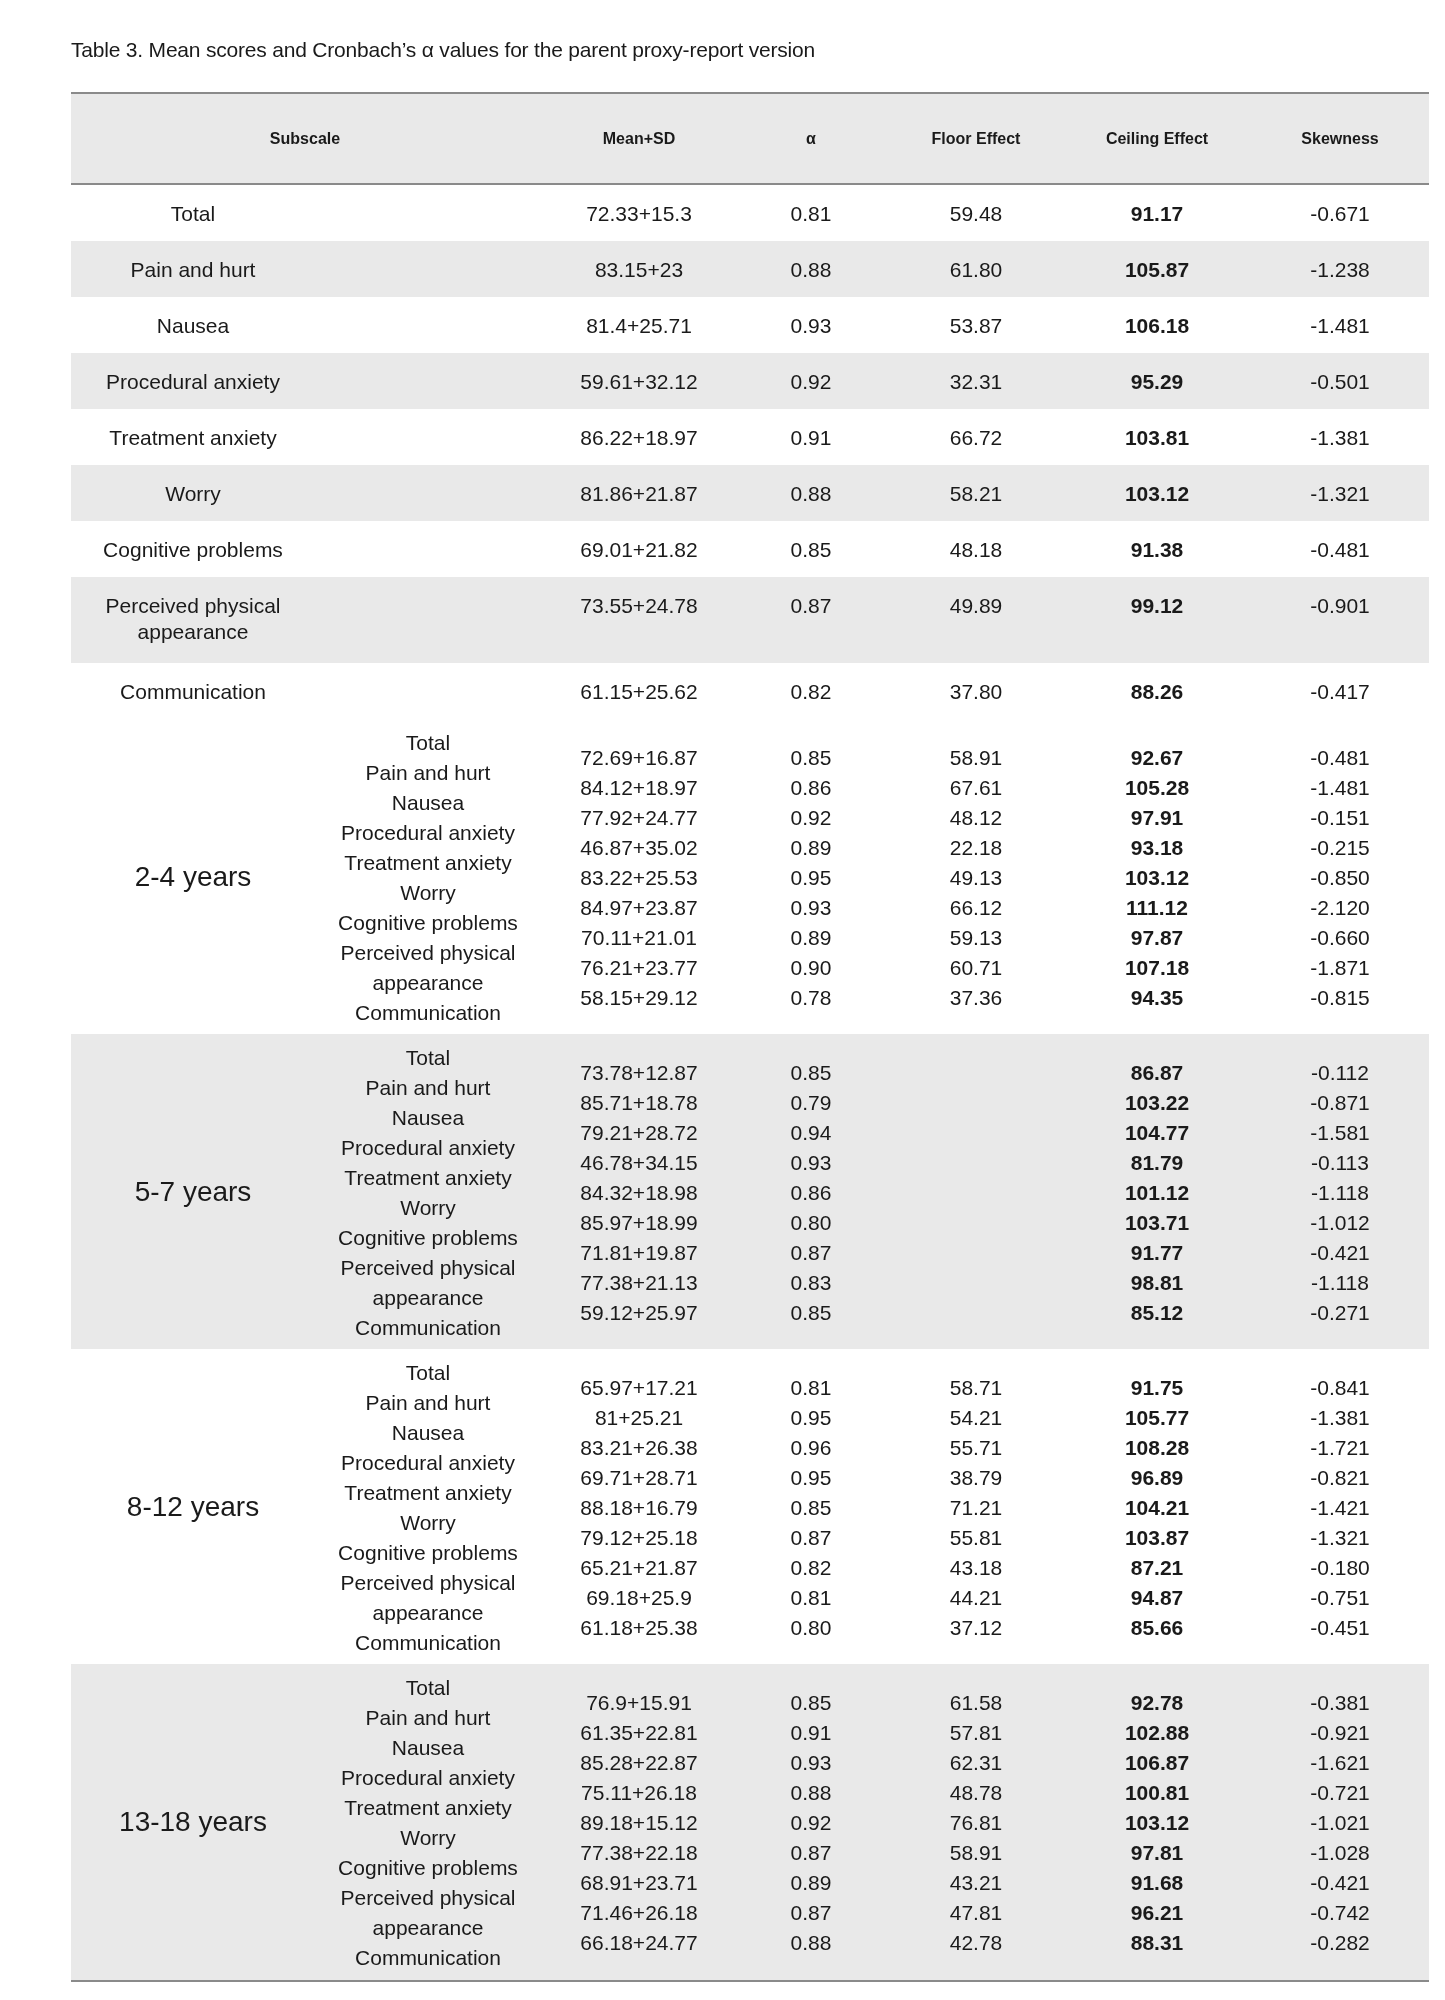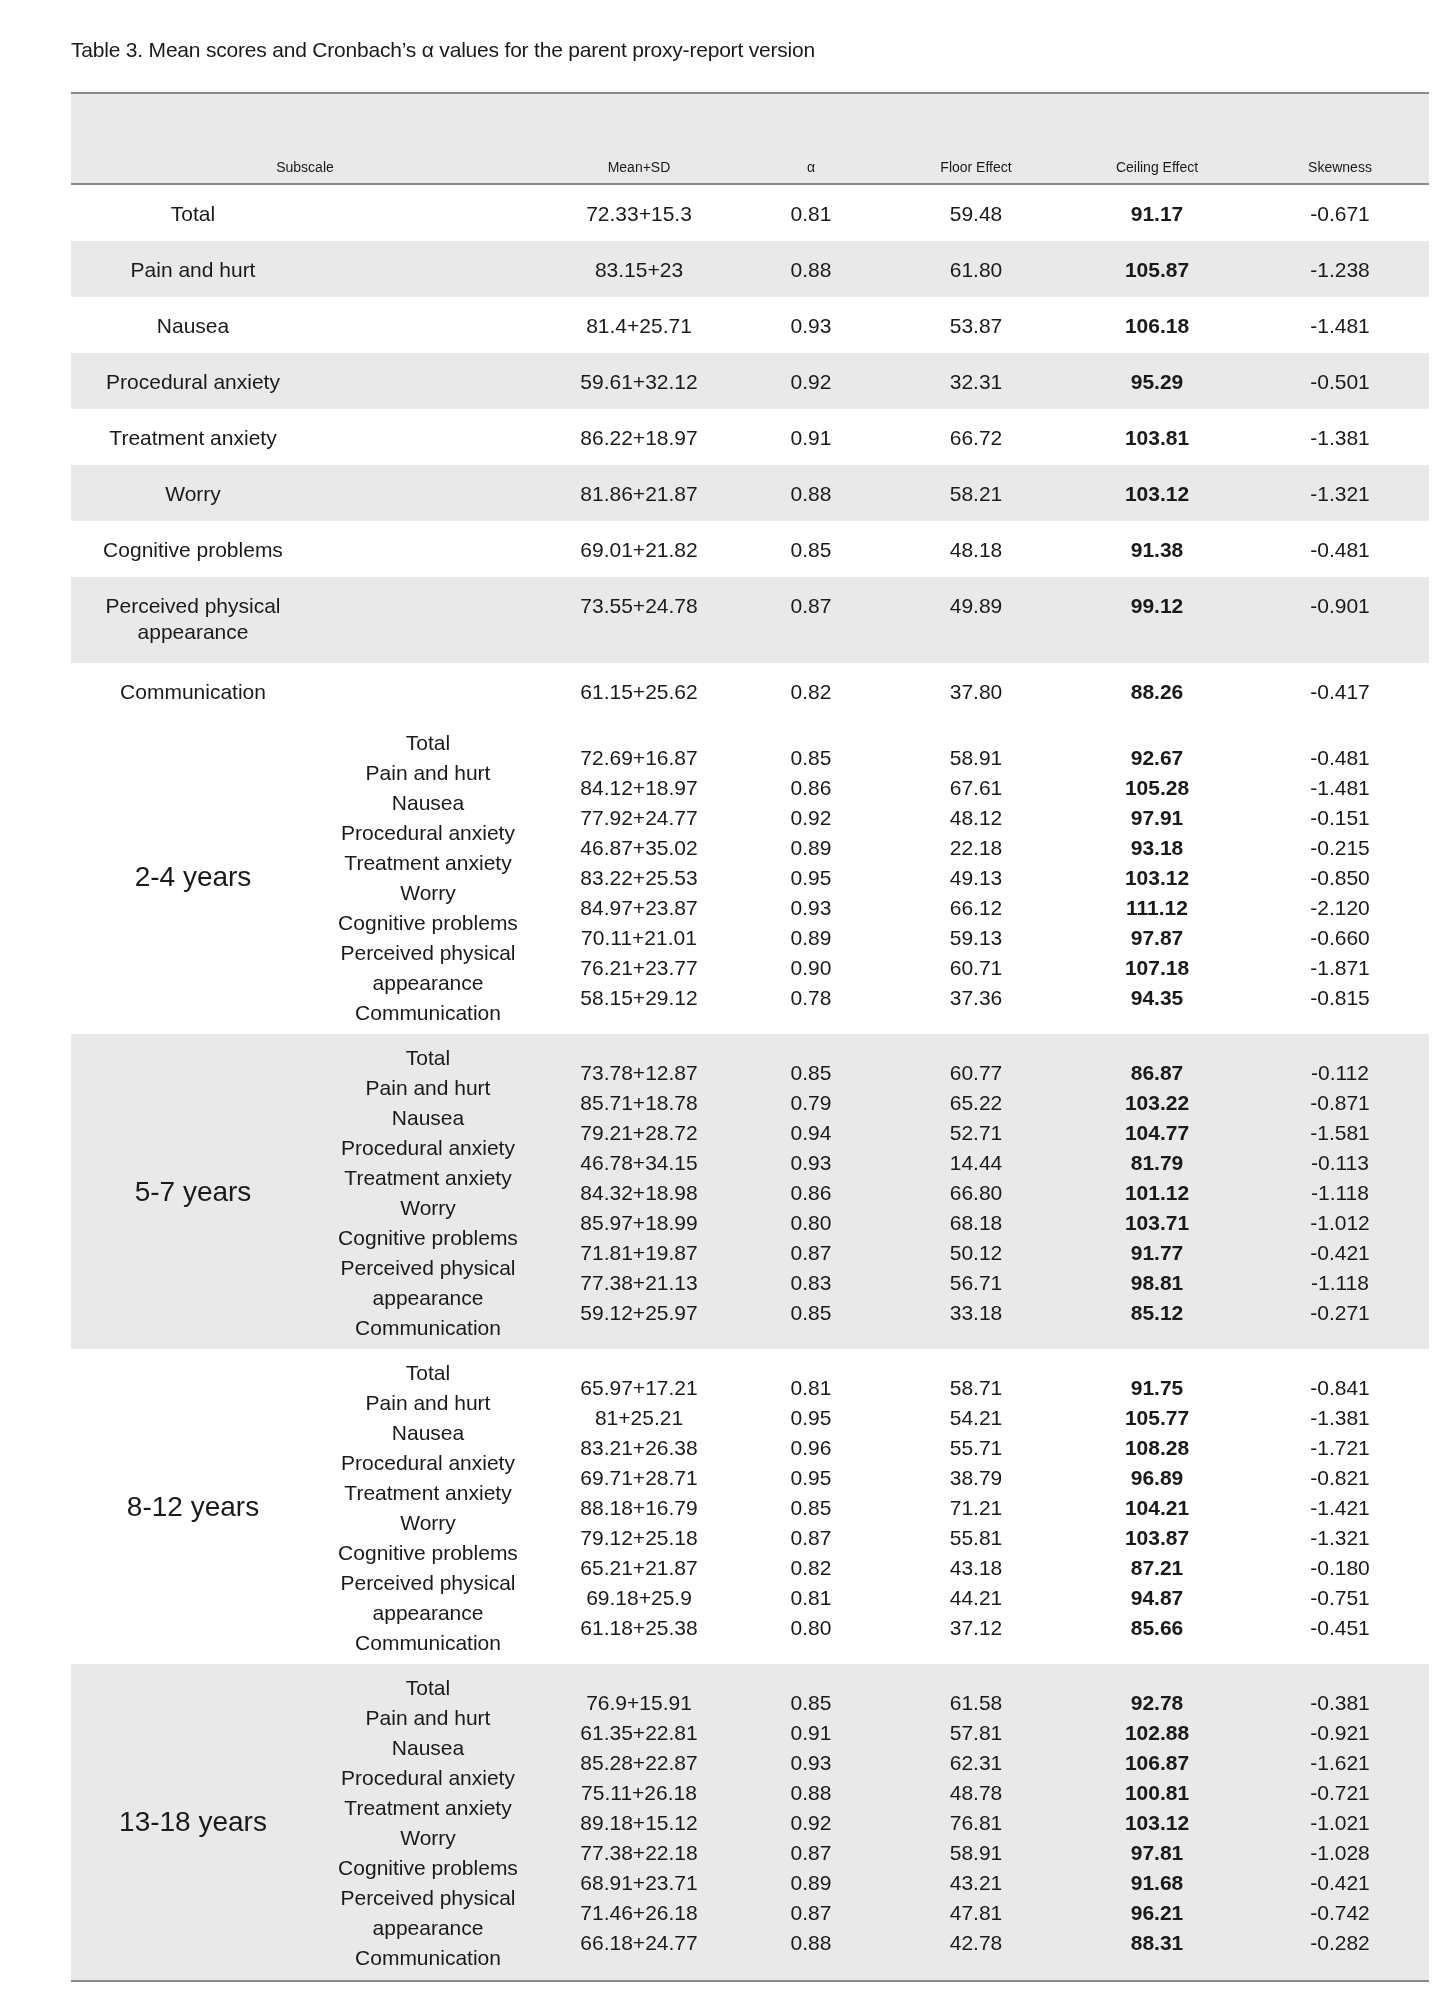--- a/index.html
+++ b/index.html
@@ -41,23 +41,22 @@
     .cell {
       position: absolute;
       transform: translateX(-50%);
       text-align: center;
       white-space: nowrap;
       font-size: 21px;
     }
     .hdr .cell {
       top: 50%;
       transform: translate(-50%, -50%);
-      font-weight: normal;
-      font-size: 14px;
-      margin-top: 28px;
+      font-weight: bold;
+      font-size: 16px;
     }
     .row {
       position: relative;
       height: 56px;
     }
     .row.tall { height: 86px; }
     .row.shade, .group.shade { background: #e9e9e9; }
     .row .cell { top: 16px; line-height: 25px; }
     .row .cell.label { line-height: 26px; }
 
@@ -293,31 +292,20 @@
           <div>0.85</div>
           <div>0.79</div>
           <div>0.94</div>
           <div>0.93</div>
           <div>0.86</div>
           <div>0.80</div>
           <div>0.87</div>
           <div>0.83</div>
           <div>0.85</div>
         </div>
-        <div class="list vals c-floor">
-          <div>60.77</div>
-          <div>65.22</div>
-          <div>52.71</div>
-          <div>14.44</div>
-          <div>66.80</div>
-          <div>68.18</div>
-          <div>50.12</div>
-          <div>56.71</div>
-          <div>33.18</div>
-        </div>
         <div class="list vals c-ceil">
           <div>86.87</div>
           <div>103.22</div>
           <div>104.77</div>
           <div>81.79</div>
           <div>101.12</div>
           <div>103.71</div>
           <div>91.77</div>
           <div>98.81</div>
           <div>85.12</div>

